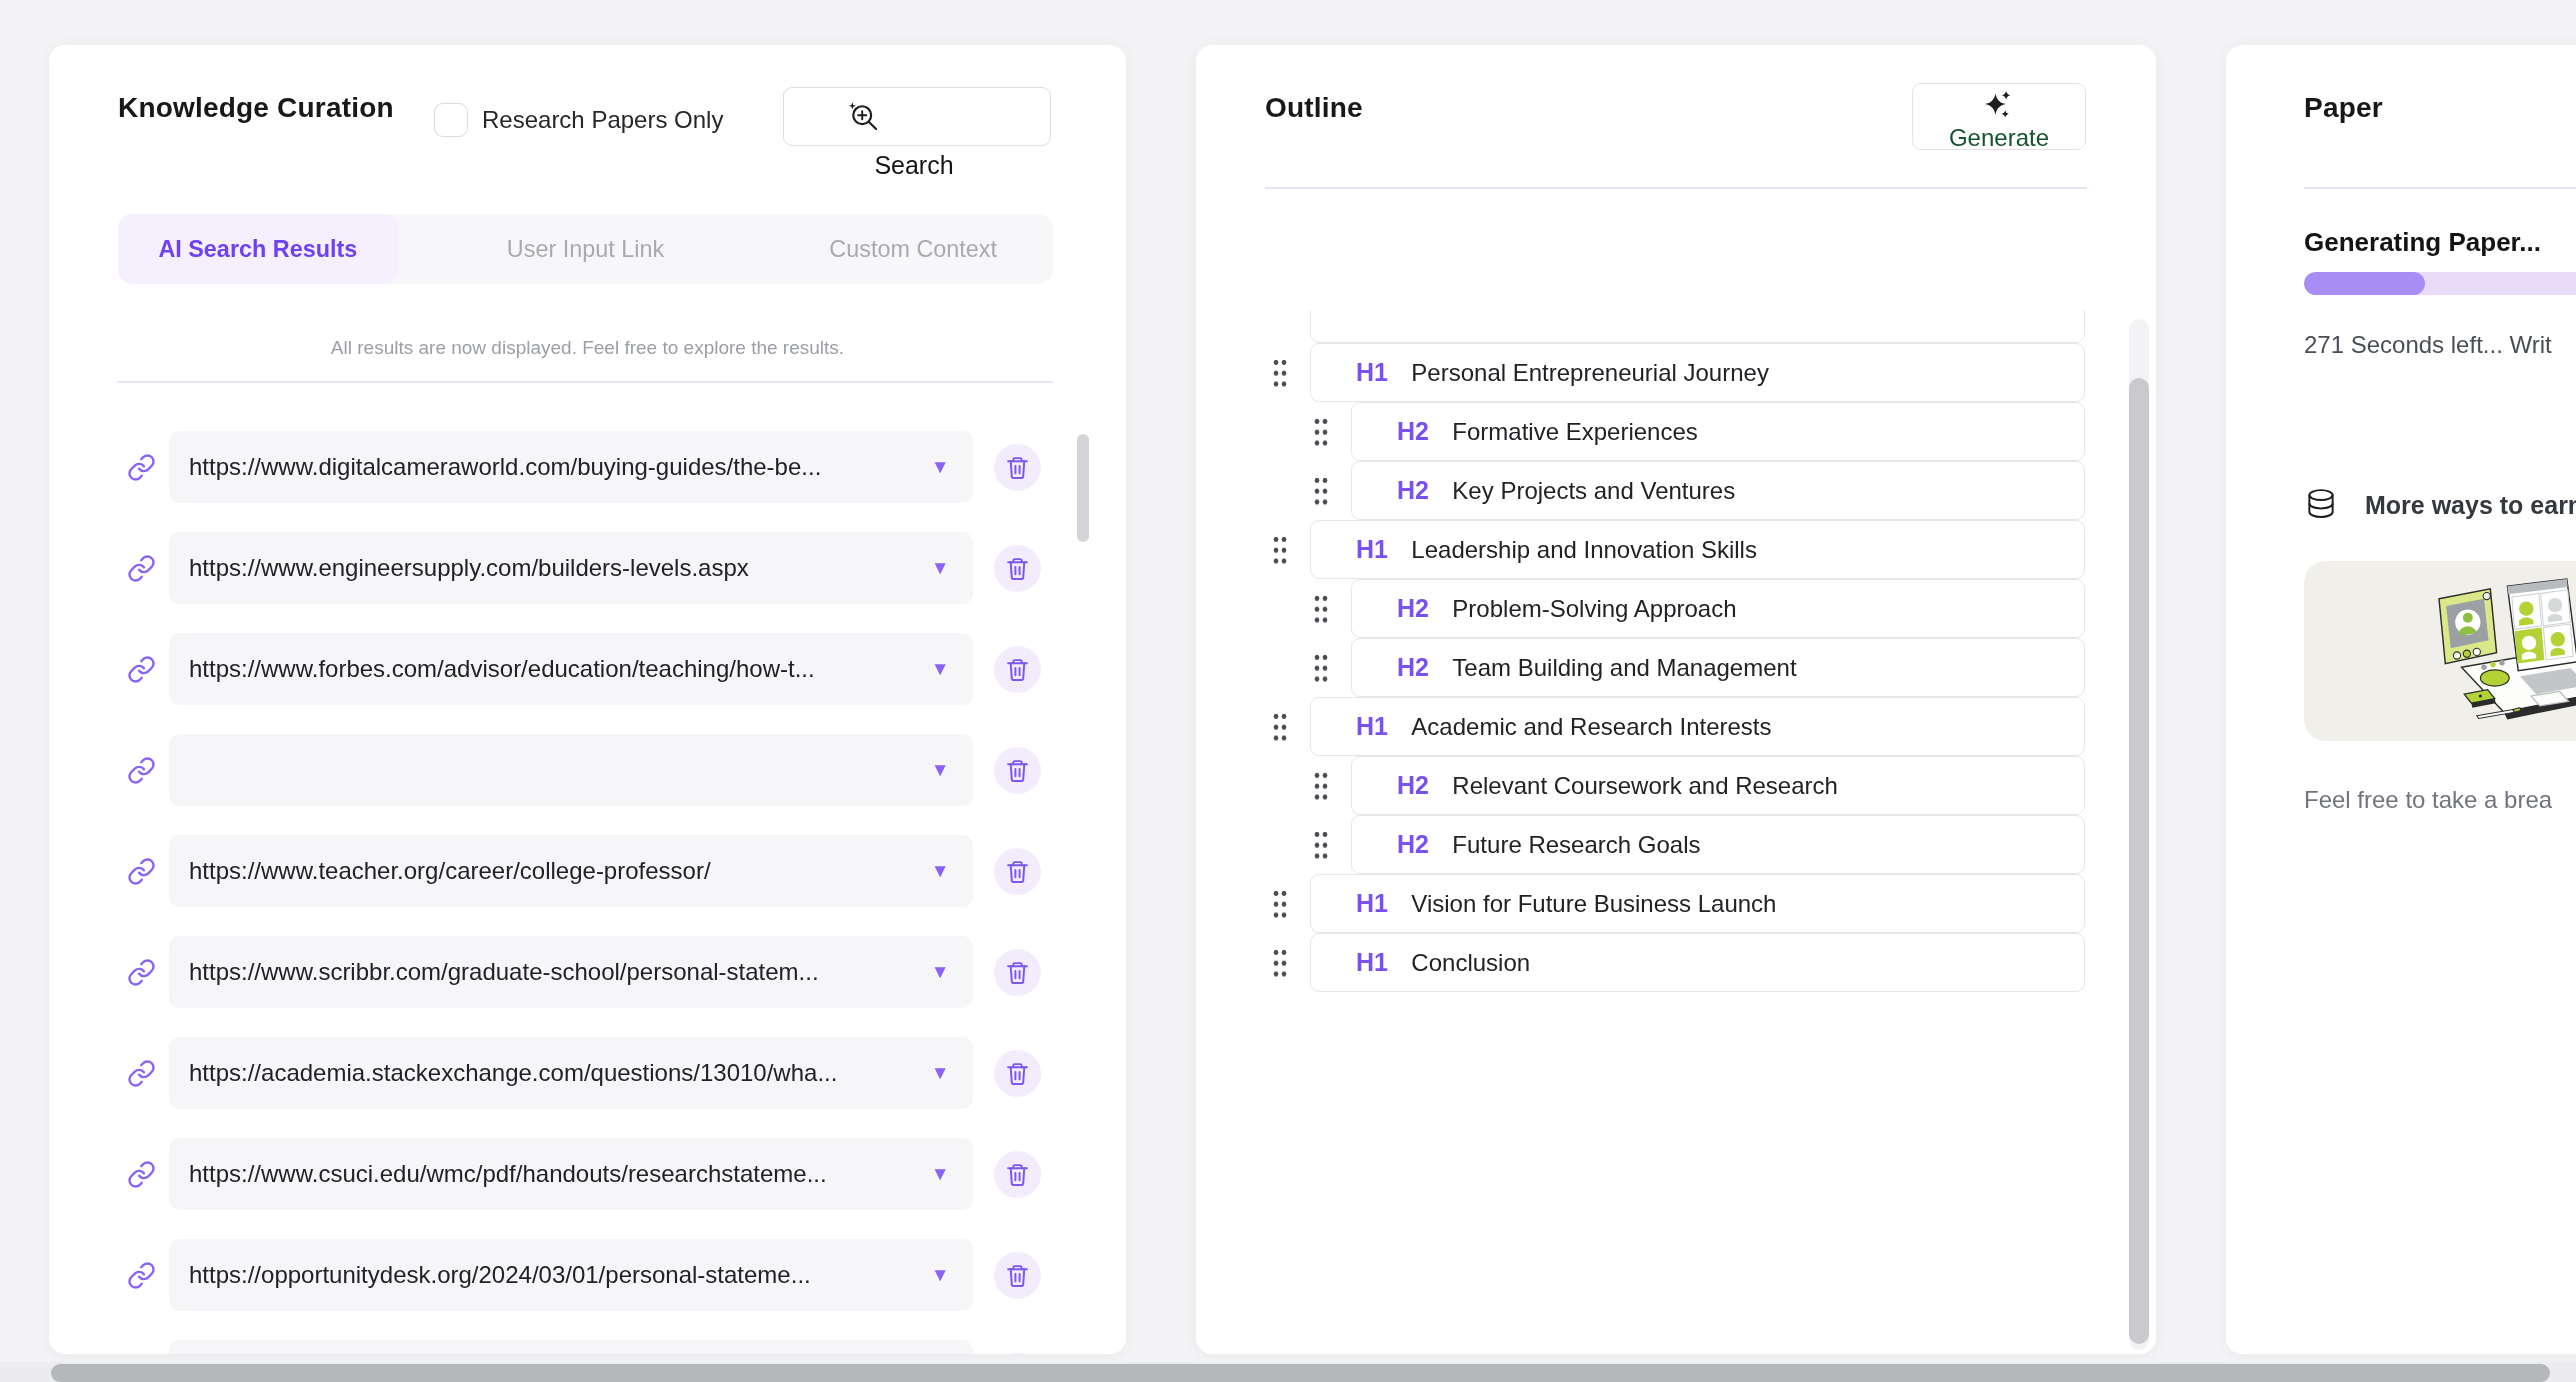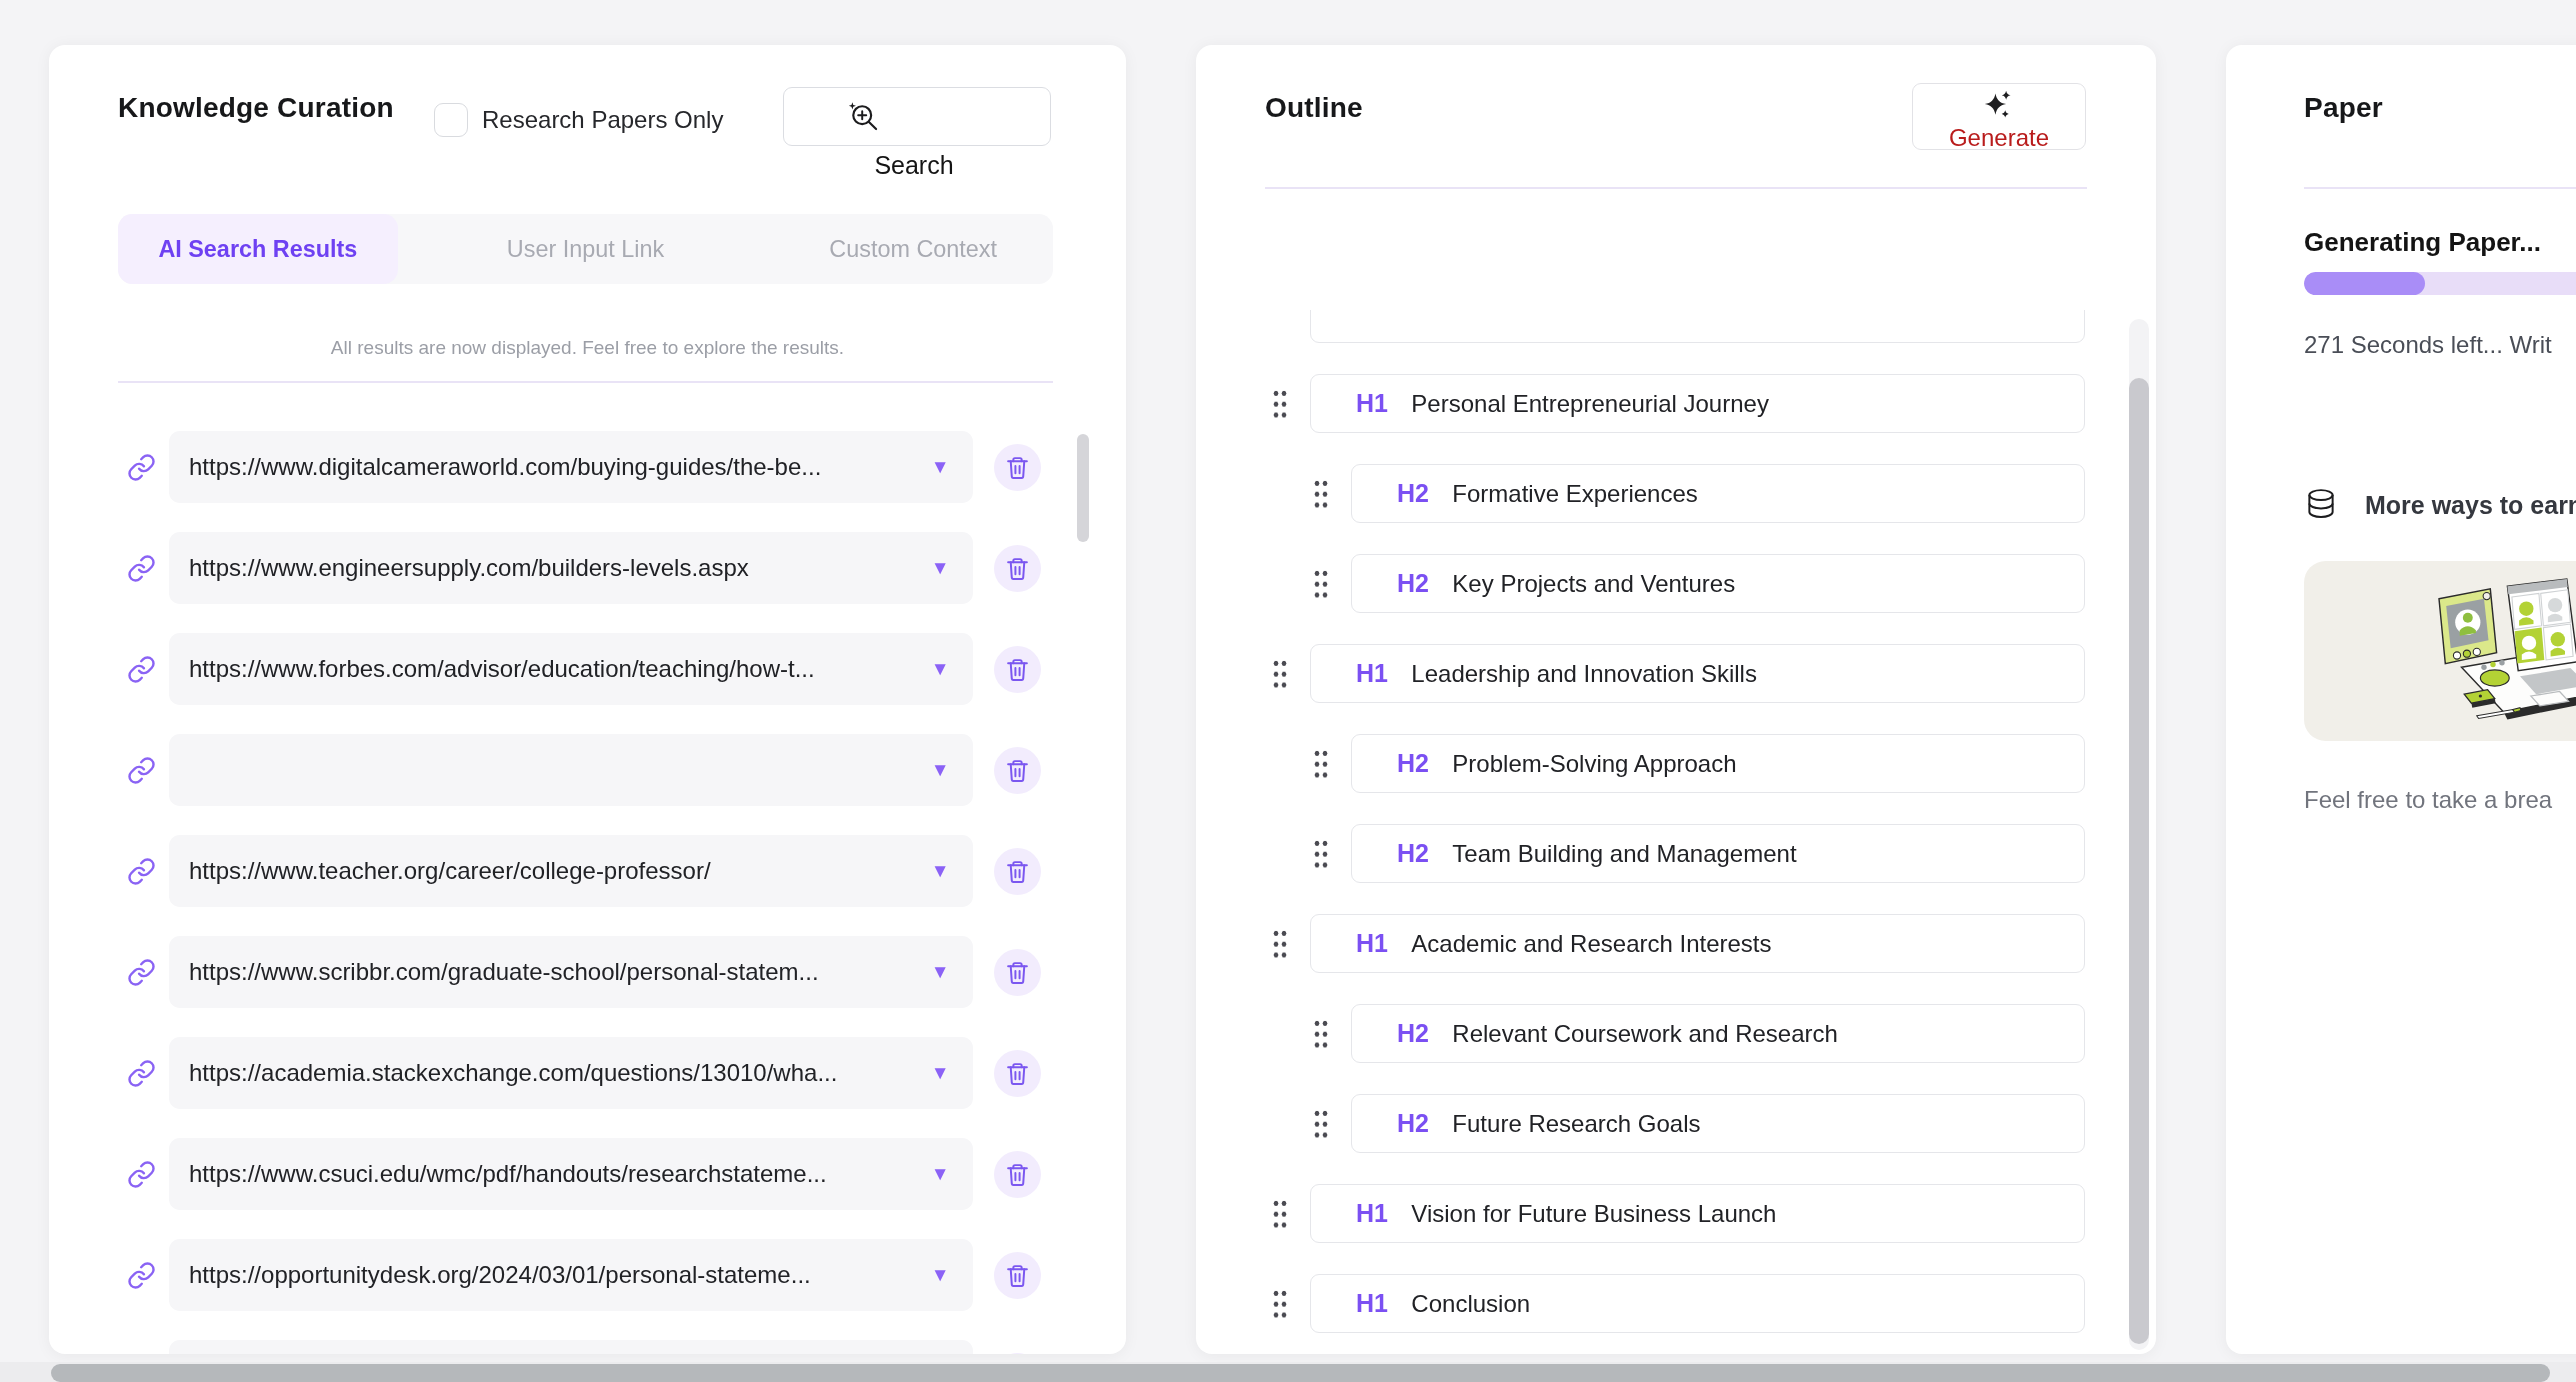--- a/index.html
+++ b/index.html
@@ -46,34 +46,34 @@
   .kc-trash { position:absolute; left:945px; top:12.6px; width:47px; height:47px; border-radius:50%;
               background:#f2ecfd; display:flex; align-items:center; justify-content:center; cursor:pointer; }
   .kc-scrollthumb { position:absolute; left:1028px; top:389px; width:11.7px; height:108px;
                     border-radius:6.3px; background:#d5d5d9; }
 
   
   .ol-title { left:69px; top:47px; }
   .ol-generate { position:absolute; left:716px; top:38px; width:174px; height:67px; background:#fff;
                  border:1.8px solid #e2e2e6; border-radius:9px; display:flex; flex-direction:column;
                  align-items:center; justify-content:flex-start; padding-top:5.4px; cursor:pointer; overflow:visible; }
-  .ol-generate-label { font-size:24px; color:#b91c1c; margin-top:0px; }
+  .ol-generate-label { font-size:24px; color:#14532d; margin-top:0px; }
   .ol-divider { position:absolute; left:69px; top:142px; width:822px; height:1.8px; background:#e9e3f6; }
 
   .ol-toggle { position:absolute; left:562px; top:191px; width:325px; height:68px; background:#f3f3f5;
                border-radius:14.4px; display:flex; padding:5.4px; }
   .ol-toggle-card { width:158px; background:#fff; border-radius:10.8px; box-shadow:0 0.9px 4.5px rgba(0,0,0,0.10);
                     display:flex; align-items:center; justify-content:center; gap:11.7px; cursor:pointer; }
   .ol-toggle-card span { font-size:24px; font-weight:700; color:#6e41f2; }
   .ol-toggle-text { flex:1; display:flex; align-items:center; justify-content:center; gap:11.7px; cursor:pointer; }
   .ol-toggle-text span { font-size:24px; color:#b1b3bb; }
 
   .ol-scroll { position:absolute; left:0; top:265px; width:926px; height:1044px; overflow:hidden; }
   .ol-list { position:absolute; left:0; top:-26px; width:100%; }
-  .ol-item { position:relative; height:59px; margin-bottom:31px; }
+  .ol-item { position:relative; height:59px; }
   .ol-card { position:absolute; top:0; height:59px; background:#fff; border:1.8px solid #e5e6ea;
              border-radius:9px; display:flex; align-items:center; cursor:pointer; }
   .ol-item.lvl1 .ol-card { left:114px; width:775px; }
   .ol-item.lvl2 .ol-card { left:155px; width:734px; }
   .ol-handle { position:absolute; top:14.4px; width:16px; height:32px; cursor:grab;
                background-image:radial-gradient(circle, #4b4b52 2.2px, transparent 2.7px);
                background-size:8px 10.8px; }
   .ol-item.lvl1 .ol-handle { left:76px; }
   .ol-item.lvl2 .ol-handle { left:117px; }
   .ol-badge { margin-left:45px; font-size:25px; font-weight:700; color:#7b50f2; }

